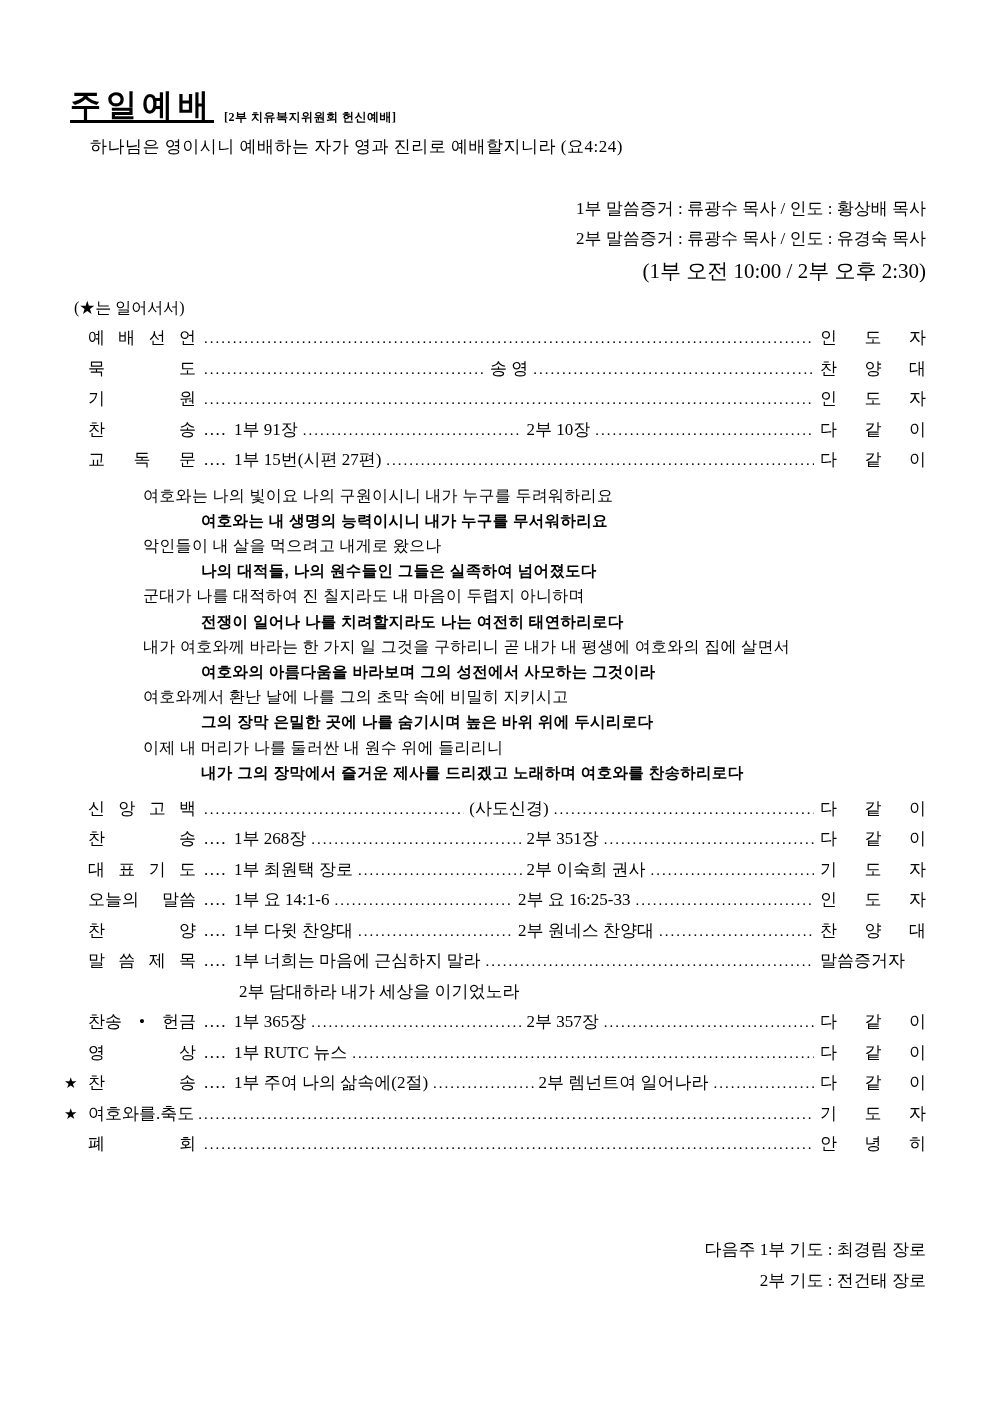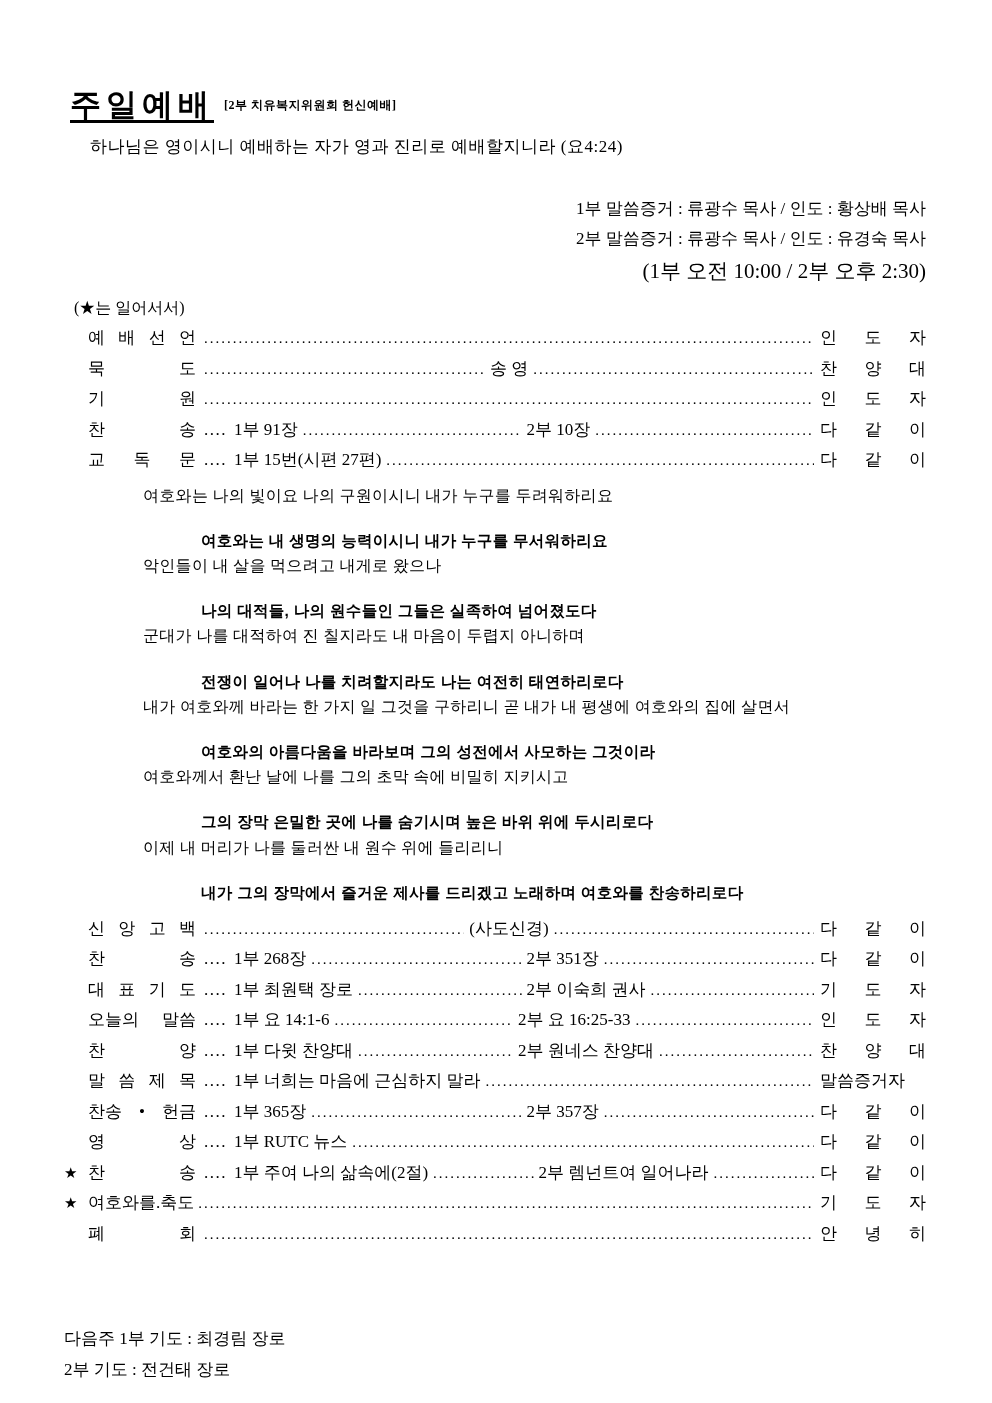--- a/index.html
+++ b/index.html
@@ -4,21 +4,21 @@
 <style>
   html,body { margin:0; padding:0; background:#888; }
   .page {
     width:992px; height:1403px; background:#ffffff; color:#000;
     font-family:"Liberation Serif","DejaVu Serif",serif;
     overflow:hidden; margin:0 auto; box-sizing:border-box;
   }
   .content { padding:84px 66px 0 64px; box-sizing:border-box; }
 
   .header { margin-left:6px; }
-  .title-line { display:flex; align-items:center; }
+  .title-line { display:flex; align-items:flex-end; }
   .title {
     font-size:31px; font-weight:bold; letter-spacing:5px;
     text-decoration:underline; text-underline-offset:5px;
   }
   .title-note { font-size:12px; font-weight:bold; margin-left:10px; letter-spacing:0.5px; }
   .subtitle { font-size:17px; margin-top:9px; letter-spacing:0.5px;margin-left:20px; }
 
   .preachers { margin-top:36px; text-align:right; font-size:17px; line-height:30px; }
   .times { font-size:21px; margin-top:2px; text-align:right; }
 
@@ -47,24 +47,23 @@
     flex:0 0 106px; width:106px; margin-left:6px;
     text-align:justify; text-align-last:justify;
   }
   .row.cont { padding-left:170px; }
 
   .psalm { margin:7px 0 9px; }
   .psalm-line { font-size:16px; line-height:25.2px; padding-left:79px; letter-spacing:0.3px; }
   .psalm-line.bold {
     padding-left:137px; font-weight:bold; font-size:15.5px;
     font-family:"Liberation Sans","DejaVu Sans",sans-serif;
-    margin-top:20px;
-  }
-
-  .footer { margin-top:74px; font-size:17px; line-height:31px; }
+  }
+
+  .footer { margin-top:74px; text-align:right; font-size:17px; line-height:31px; }
 </style>
 </head>
 <body>
 
 <div class="page">
   <div class="content">
 
     <div class="header">
       <div class="title-line">
         <span class="title">주일예배</span>
@@ -187,20 +186,23 @@
           <span class="right">찬 양 대</span>
         </div>
         <div class="row">
           <span class="star"></span>
           <span class="label">말 씀 제 목</span>
           <span class="dots4"></span>
           <span class="part">1부 너희는 마음에 근심하지 말라</span>
           <span class="leader"></span>
           <span class="right">말씀증거자</span>
         </div>
+        <div class="row cont">
+          <span class="part">2부 담대하라 내가 세상을 이기었노라</span>
+        </div>
         <div class="row">
           <span class="star"></span>
           <span class="label">찬송 • 헌금</span>
           <span class="dots4"></span>
           <span class="part">1부 365장</span>
           <span class="leader"></span>
           <span class="part">2부 357장</span>
           <span class="leader"></span>
           <span class="right">다 같 이</span>
         </div>

